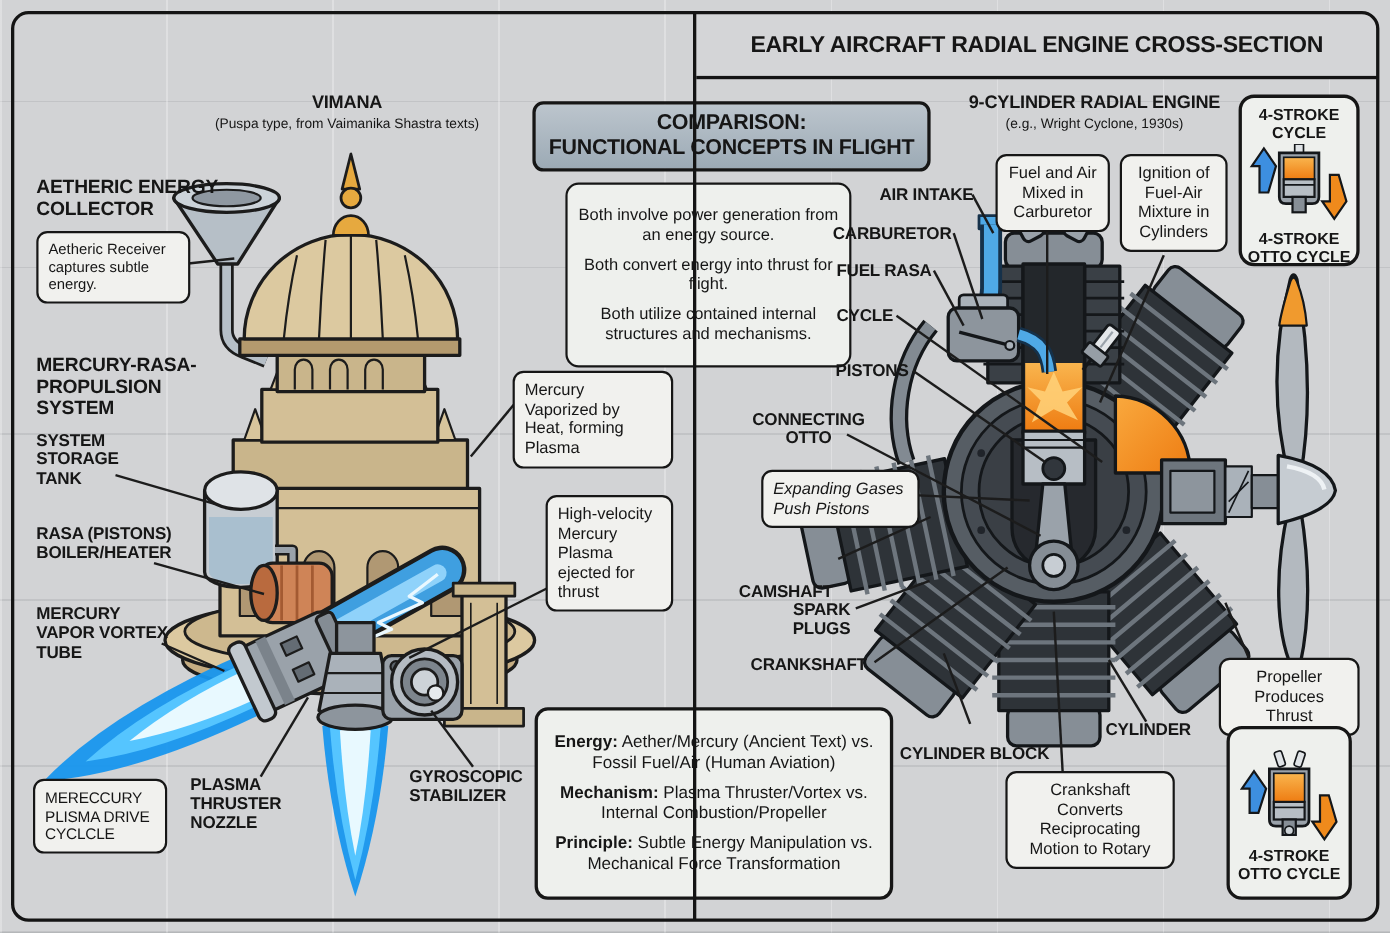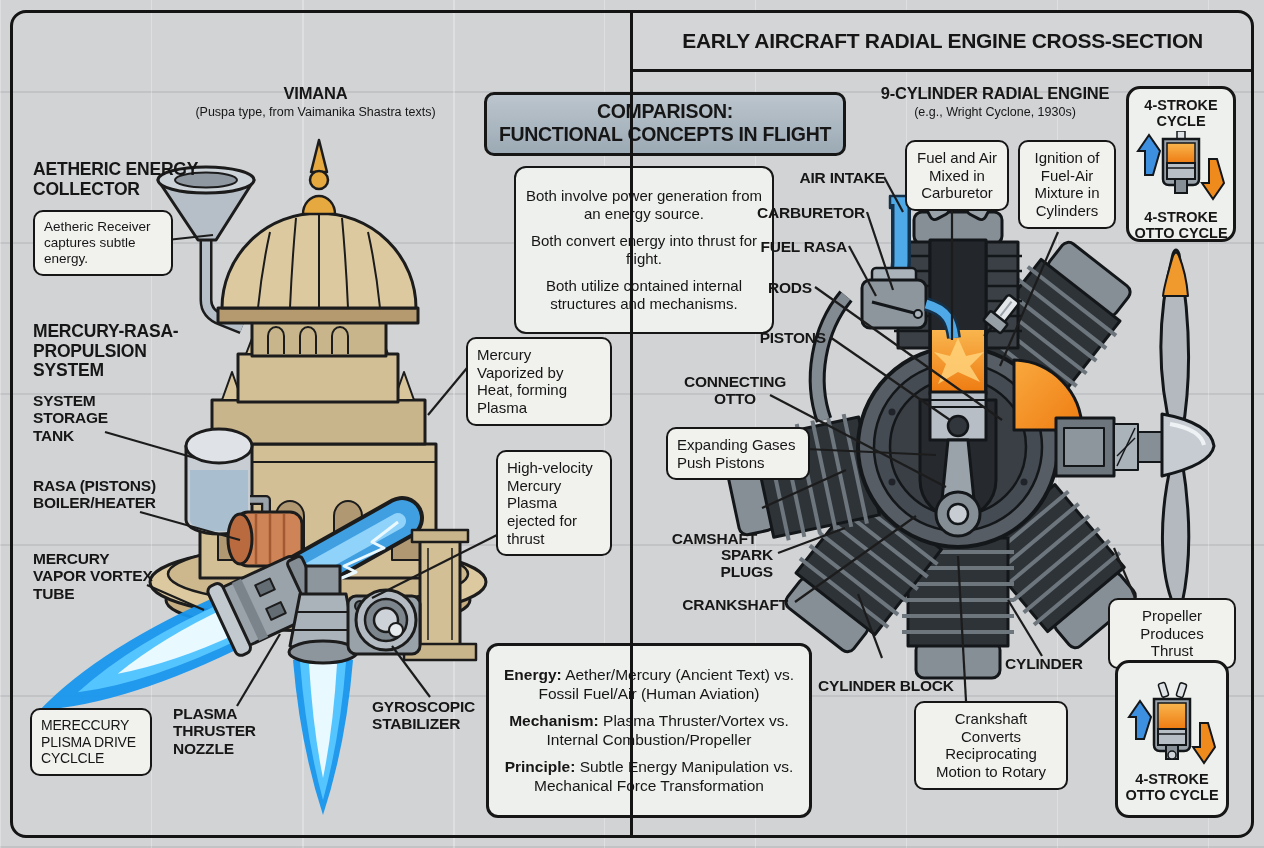--- a/index.html
+++ b/index.html
@@ -425,24 +425,24 @@
       <rect x="34" y="32" width="28" height="16" fill="#b7bec5" stroke="#14171a" stroke-width="2"></rect>
       <line x1="34" y1="37" x2="62" y2="37" stroke="#14171a" stroke-width="1.5"></line>
       <rect x="42" y="48" width="12" height="14" fill="#868e96" stroke="#14171a" stroke-width="2"></rect>
     </svg>
     <div>4-STROKE OTTO CYCLE</div>
   </div>
 
   <div class="lbl rt" style="left:780px;top:169px;width:105px;">AIR INTAKE</div>
   <div class="lbl rt" style="left:755px;top:204px;width:110px;">CARBURETOR</div>
   <div class="lbl rt" style="left:752px;top:238px;width:95px;">FUEL RASA</div>
-  <div class="lbl rt" style="left:760px;top:279px;width:52px;">RODS</div>
+  <div class="lbl rt" style="left:760px;top:279px;width:52px;">CYCLE</div>
   <div class="lbl rt" style="left:750px;top:329px;width:76px;">PISTONS</div>
   <div class="lbl ctr" style="left:680px;top:373px;width:110px;">CONNECTING OTTO</div>
-  <div class="callout" style="left:666px;top:427px;width:122px;font-size:15px;">Expanding Gases Push Pistons</div>
+  <div class="callout" style="left:692px;top:427px;width:122px;font-size:15px;font-style:italic;">Expanding Gases Push Pistons</div>
   <div class="lbl rt" style="left:665px;top:501px;width:92px;margin-top:29px;">CAMSHAFT</div>
   <div class="lbl rt" style="left:665px;top:546px;width:108px;">SPARK PLUGS</div>
   <div class="lbl rt" style="left:678px;top:596px;width:110px;">CRANKSHAFT</div>
   <div class="lbl" style="left:818px;top:661px;width:140px;margin-top:16px;">CYLINDER BLOCK</div>
   <div class="lbl" style="left:1005px;top:655px;width:95px;">CYLINDER</div>
 
   <div class="callout ctr" style="left:1108px;top:598px;width:106px;font-size:15px;">Propeller Produces Thrust</div>
   <div class="callout ctr" style="left:914px;top:701px;width:132px;font-size:15px;">Crankshaft Converts Reciprocating Motion to Rotary</div>
 
   <div class="cyclebox" style="left:1115px;top:660px;width:114px;height:158px;display:flex;flex-direction:column;justify-content:flex-end;align-items:center;">

